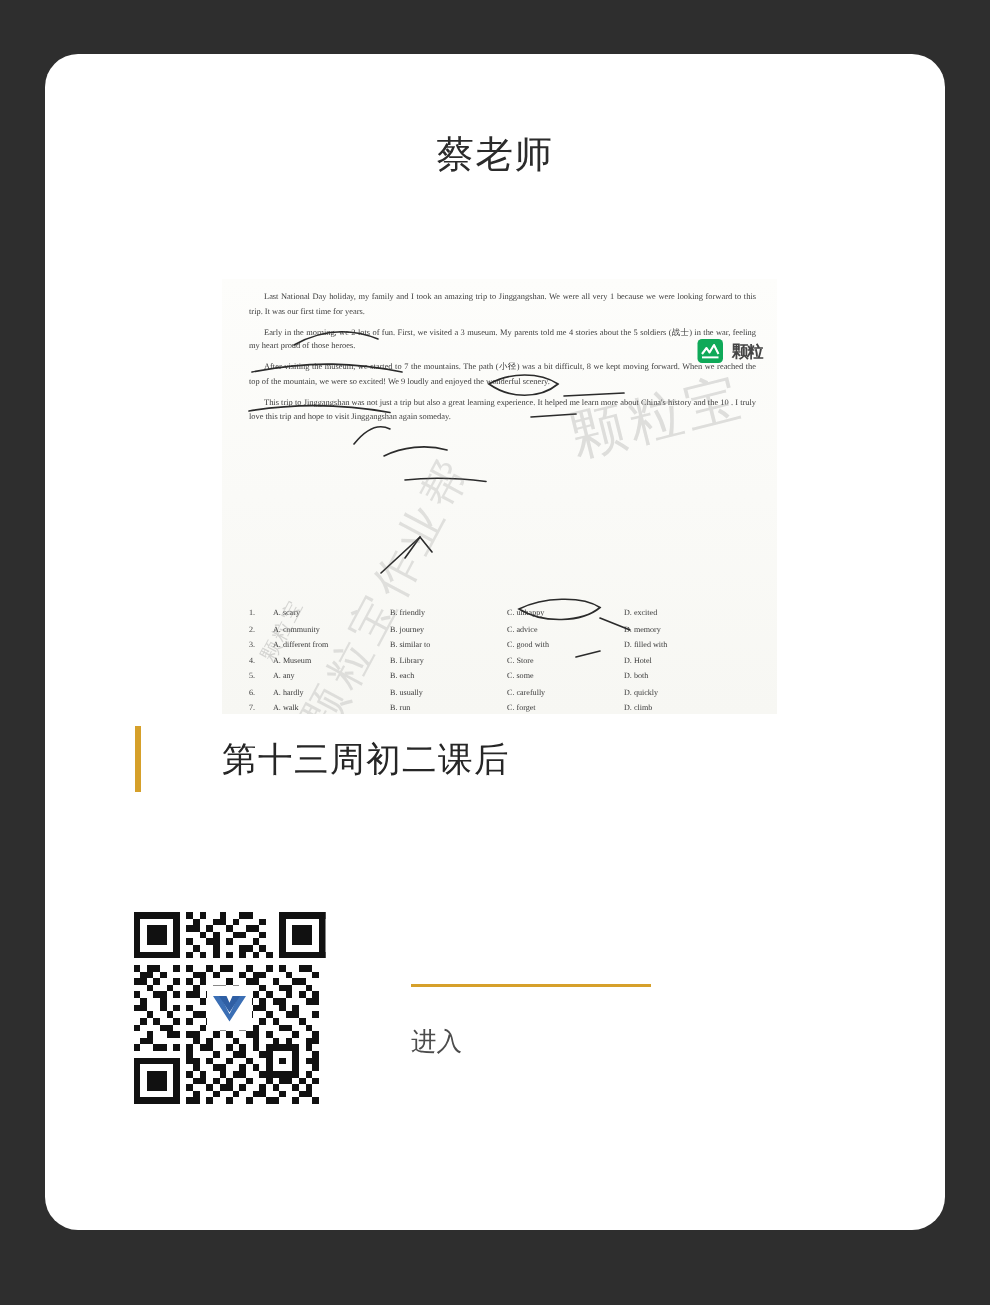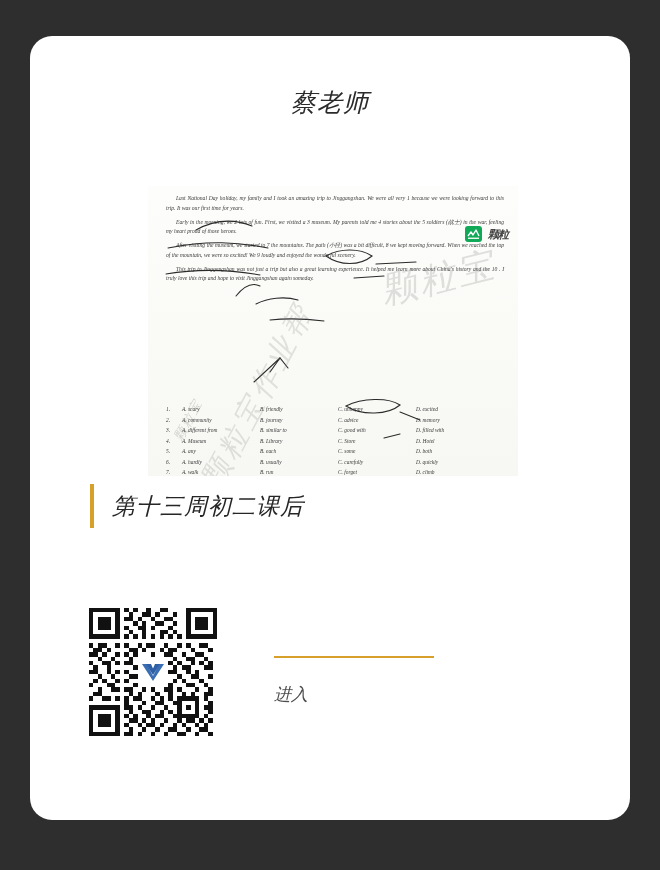--- a/index.html
+++ b/index.html
@@ -7,21 +7,20 @@
     margin: 0; padding: 0;
     width: 660px; height: 870px;
     background: #2e2e2e;
     font-family: "Liberation Sans", sans-serif;
   }
   #page {
     position: relative;
     width: 660px; height: 870px;
     background: #2e2e2e;
     overflow: hidden;
-    font-style: italic;
   }
   #card {
     position: absolute;
     left: 30px; top: 36px;
     width: 600px; height: 784px;
     background: #ffffff;
     border-radius: 22px;
     overflow: hidden;
   }
   
@@ -128,21 +127,21 @@
     font-size: 11px;
     color: #444;
     letter-spacing: -1px;
     font-weight: bold;
     white-space: nowrap;
   }
   
   #title-row {
     position: absolute;
     left: 60px; top: 448px;
-    display: flex; align-items: center;
+    display: flex; align-items: center; gap: 36px;
   }
   #title-bar {
     width: 4px; height: 44px;
     background: #d6a02a;
     margin-right: 18px;
   }
   #course-title {
     font-size: 23px;
     color: #262626;
     letter-spacing: 1px;

